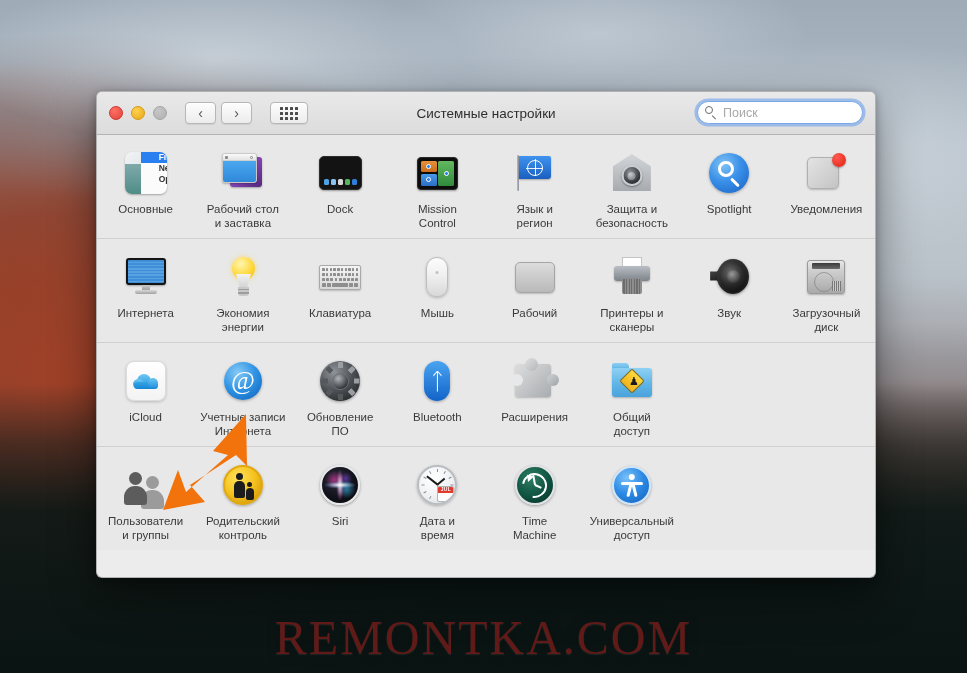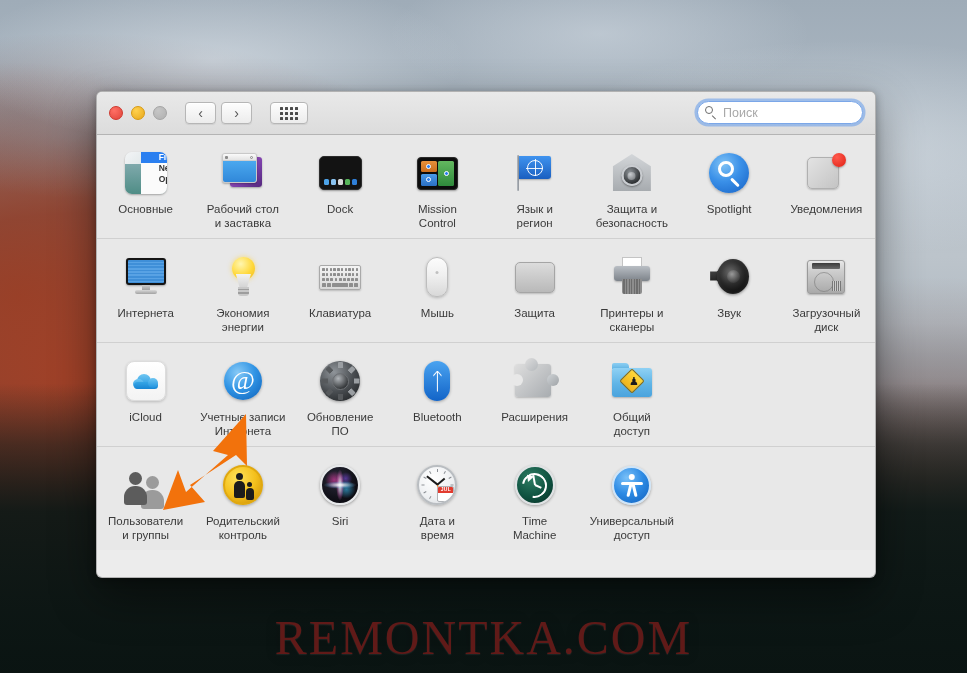--- a/index.html
+++ b/index.html
@@ -815,20 +815,21 @@
               <i></i>
               <i></i>
               <i></i>
               <i></i>
               <i></i>
               <i></i>
           </span>
         </div>
       </div>
 
+      <div id="win-title">Системные настройки</div>
 
       <div id="search-box">
         <span class="mag"></span>
         <input id="search-input" type="text" placeholder="Поиск" style="">
       </div>
     </div>
 
     <div id="content">
 
       <div class="pane-row">
@@ -1019,21 +1020,21 @@
           <div class="icon-wrap">
             <div class="ic-mouse"></div>
           </div>
           <div class="pref-label">Мышь</div>
         </div>
 
         <div class="pref-item">
           <div class="icon-wrap">
             <div class="ic-trackpad"></div>
           </div>
-          <div class="pref-label">Защита</div>
+          <div class="pref-label">Рабочий</div>
         </div>
 
         <div class="pref-item">
           <div class="icon-wrap">
             <div class="ic-print">
                 <div class="paper"></div>
                 <div class="body2"></div>
                 <div class="out"></div>
               </div>
           </div>

